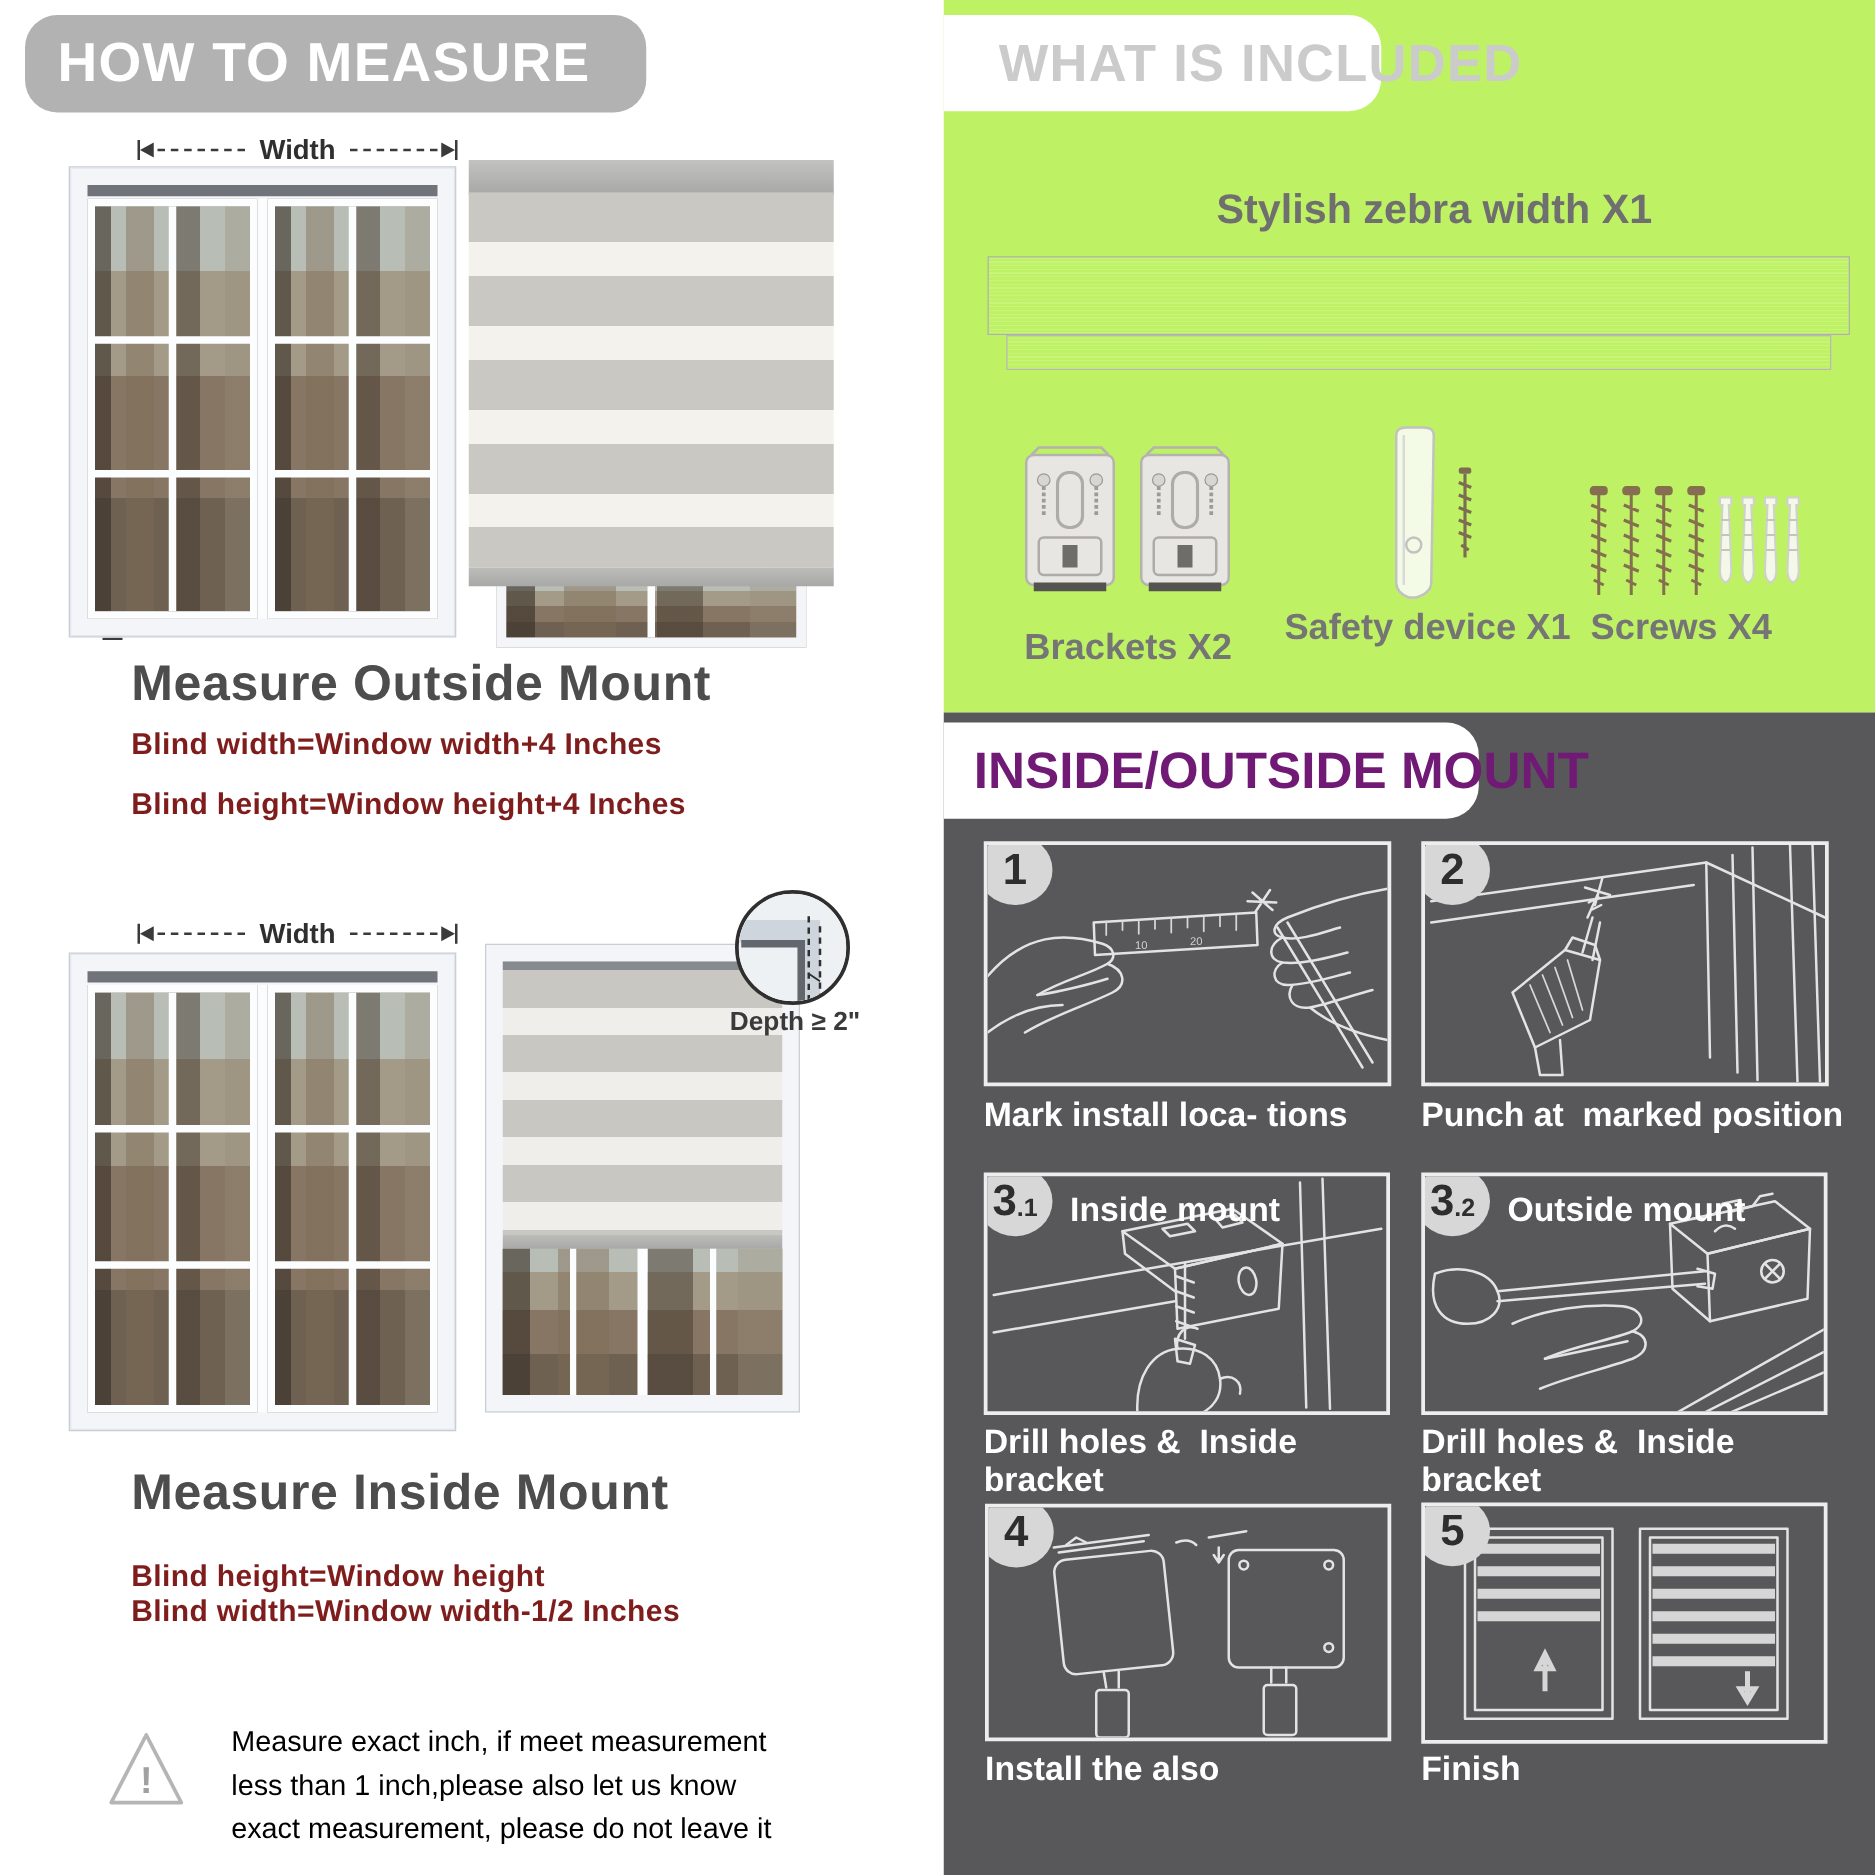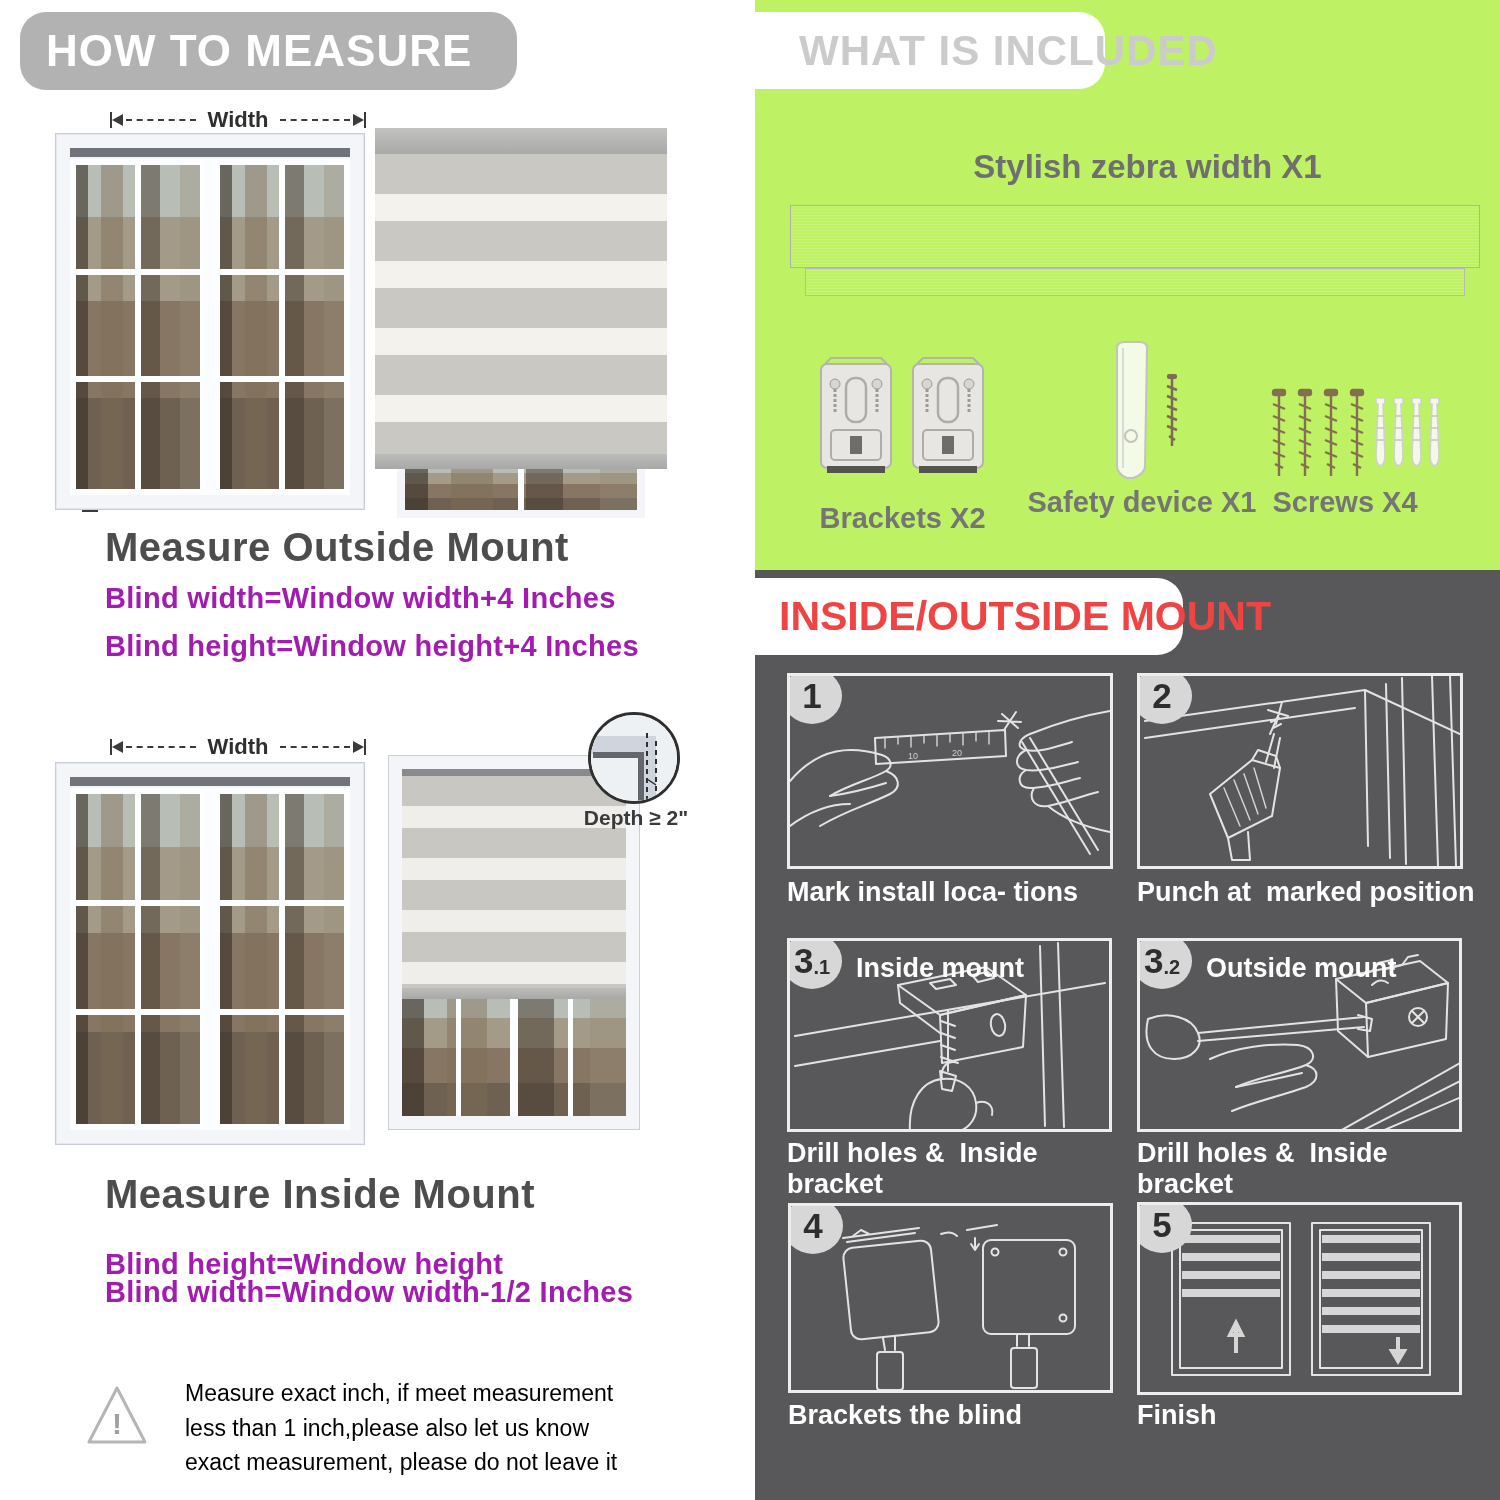--- a/index.html
+++ b/index.html
@@ -5,21 +5,21 @@
   html,body{margin:0;padding:0;background:#fff;}
   #stage{position:relative;width:1500px;height:1500px;background:#ffffff;overflow:hidden;
          font-family:"Liberation Sans",sans-serif;-webkit-font-smoothing:antialiased;}
   .abs{position:absolute;}
 
   
   .hdr-left{left:20px;top:12px;width:497px;height:78px;background:#b2b2b2;border-radius:26px;
             color:#ffffff;font-weight:bold;font-size:44px;line-height:78px;padding-left:26px;
             letter-spacing:1px;box-sizing:border-box;}
   .sec-title{font-weight:bold;font-size:40px;color:#4d4d4d;letter-spacing:.5px;}
-  .sec-line{font-weight:bold;font-size:29px;color:#a21caf;letter-spacing:.3px;}
+  .sec-line{font-weight:bold;font-size:24px;color:#7f1d1d;letter-spacing:.3px;}
 
   
   .harrow{display:flex;align-items:center;height:16px;border-left:2px solid #3a3a3a;border-right:2px solid #3a3a3a;}
   .varrow{display:flex;flex-direction:column;align-items:center;width:16px;border-top:2px solid #3a3a3a;border-bottom:2px solid #3a3a3a;}
   .dash-h{flex:1;height:0;border-top:2px dashed #3a3a3a;margin:0 3px;}
   .dash-v{flex:1;width:0;border-left:2px dashed #3a3a3a;margin:3px 0;}
   .tri-l{width:0;height:0;border-top:6px solid transparent;border-bottom:6px solid transparent;border-right:11px solid #3a3a3a;}
   .tri-r{width:0;height:0;border-top:6px solid transparent;border-bottom:6px solid transparent;border-left:11px solid #3a3a3a;}
   .tri-u{width:0;height:0;border-left:6px solid transparent;border-right:6px solid transparent;border-bottom:11px solid #3a3a3a;}
   .tri-d{width:0;height:0;border-left:6px solid transparent;border-right:6px solid transparent;border-top:11px solid #3a3a3a;}
@@ -56,21 +56,21 @@
                 box-sizing:border-box;letter-spacing:1px;white-space:nowrap;}
   .blind-label{left:30px;right:20px;top:148px;text-align:center;font-weight:bold;font-size:33px;color:#6f6f6f;}
   .rail-a{left:35px;top:205px;width:690px;height:63px;border:1px solid #aeb1ac;box-sizing:border-box;
           background:linear-gradient(180deg,#cdd0cb,#bfc2bd 55%,#b6b9b4);}
   .rail-b{left:50px;top:268px;width:660px;height:28px;border:1px solid #b6b9b4;box-sizing:border-box;
           background:linear-gradient(180deg,#d4d7d2,#c6c9c4);}
   .brushed{background-image:repeating-linear-gradient(0deg,rgba(255,255,255,.14) 0 1px,rgba(0,0,0,0) 1px 3px);}
   .item-label{font-weight:bold;font-size:29px;color:#757575;text-align:center;}
 
   .hdr-mount{left:0;top:8px;width:428px;height:77px;background:#ffffff;border-radius:0 26px 26px 0;
-             color:#ef4444;font-weight:bold;font-size:41px;line-height:77px;padding-left:24px;
+             color:#701a75;font-weight:bold;font-size:41px;line-height:77px;padding-left:24px;
              box-sizing:border-box;white-space:nowrap;}
   .cell{position:absolute;border:3px solid #ededed;box-sizing:border-box;overflow:hidden;}
   .badge{position:absolute;left:-8px;top:-8px;width:60px;height:56px;border-radius:50%;background:#d7d7d7;
          display:flex;align-items:center;justify-content:center;color:#2e2e2e;font-weight:bold;}
   .badge .n{font-size:35px;}
   .badge .s{font-size:20px;margin-top:12px;}
   .cell-label{position:absolute;left:66px;top:12px;color:#ffffff;font-weight:bold;font-size:27px;}
   .cap{position:absolute;color:#ffffff;font-weight:bold;font-size:27px;white-space:pre-wrap;}
   .art{position:absolute;inset:0;}
   .art svg{display:block;}
@@ -461,21 +461,21 @@
             <circle cx="272" cy="112" r="3.5"></circle>
             <path d="M226,128 L226,140 M238,128 L238,140"></path>
             <rect x="220" y="142" width="26" height="40" rx="3"></rect>
           </g>
         </svg>
       </div>
       <div class="badge">
           <span class="n">4</span>
         </div>
     </div>
-    <div class="cap" style="left:33px;top:830px;width:340px;">Brackets the blind</div>
+    <div class="cap" style="left:33px;top:830px;width:340px;">Install the also</div>
 
     <div class="cell" style="left:382px;top:632px;width:325px;height:193px;">
       <div class="art">
         <svg width="320" height="190" viewBox="0 0 320 190">
           <g class="ln">
             <rect x="32" y="18" width="118" height="152"></rect>
             <rect x="40" y="25" width="102" height="138"></rect>
           </g>
           <g class="fill-lt">
             <rect x="42" y="30" width="98" height="8"></rect>

